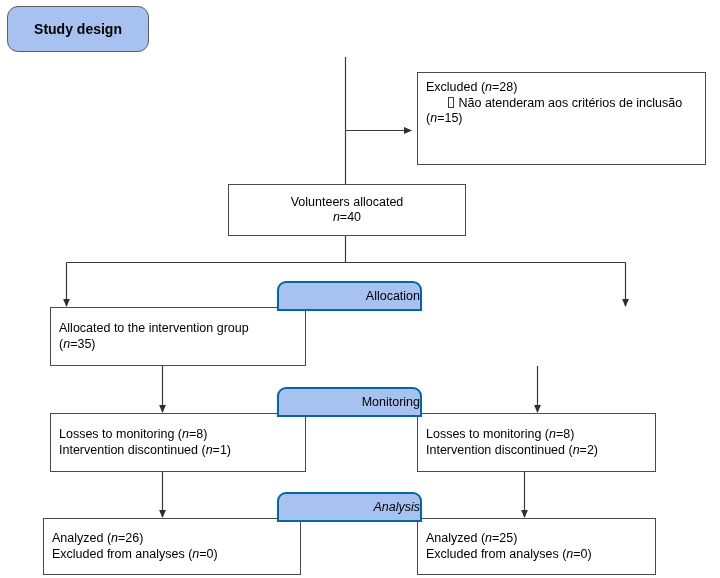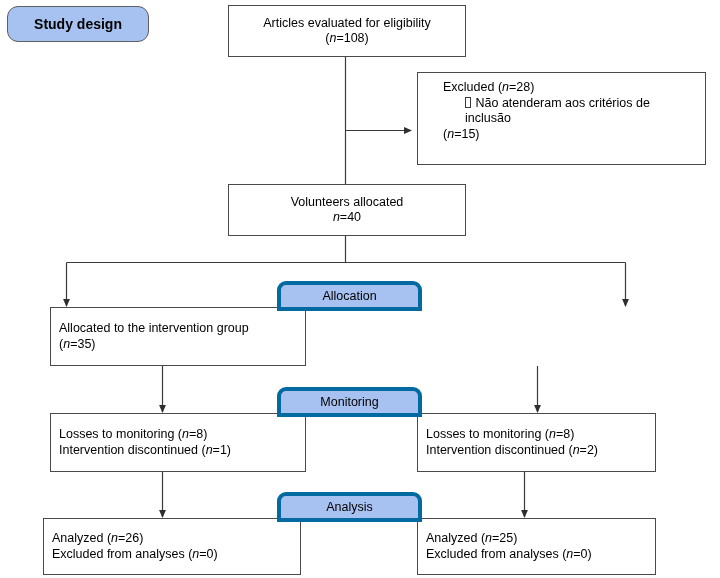--- a/index.html
+++ b/index.html
@@ -51,32 +51,32 @@
   .left {
     display: flex;
     flex-direction: column;
     justify-content: center;
     text-align: left;
     padding: 0 8px;
   }
   .topleft {
     display: block;
     text-align: left;
-    padding: 7px 8px 0 25px;
+    padding: 7px 8px 0 8px;
   }
 
   .banner {
     position: absolute;
     box-sizing: border-box;
     background: #a7c2f0;
-    border: 4px solid #0369a1;
+    border: 2px solid #0369a1;
     border-radius: 9px 9px 0 0;
     display: flex;
     align-items: center;
-    justify-content: center;
+    justify-content: flex-end;
     font-size: 12.5px;
     color: #000000;
     z-index: 3;
   }
 
   .legend {
     position: absolute;
     box-sizing: border-box;
     background: #a7c2f0;
     border: 1px solid #5f5f5f;
@@ -124,28 +124,24 @@
     <line x1="66.5" y1="262.5" x2="66.5" y2="306" stroke="#3a3a3a" stroke-width="1.2" marker-end="url(#arrow)"></line>
     <line x1="625.5" y1="262.5" x2="625.5" y2="306" stroke="#3a3a3a" stroke-width="1.2" marker-end="url(#arrow)"></line>
 
     <line x1="162.5" y1="366" x2="162.5" y2="412" stroke="#3a3a3a" stroke-width="1.2" marker-end="url(#arrow)"></line>
     <line x1="537.5" y1="366" x2="537.5" y2="412" stroke="#3a3a3a" stroke-width="1.2" marker-end="url(#arrow)"></line>
 
     <line x1="162.5" y1="471" x2="162.5" y2="517" stroke="#3a3a3a" stroke-width="1.2" marker-end="url(#arrow)"></line>
     <line x1="524.5" y1="471" x2="524.5" y2="517" stroke="#3a3a3a" stroke-width="1.2" marker-end="url(#arrow)"></line>
   </svg>
 
-  <div class="legend" style="left:7px; top:6px; width:142px; height:36px;">
+  <div class="legend" style="left:7px; top:6px; width:142px; height:46px;">
     <span>Study design</span>
   </div>
 
-  <div class="node center" style="left:228px; top:5px; width:238px; height:52px;">
-    <span class="txt">Articles evaluated for eligibility</span>
-    <span class="txt"><span>(</span><span class="it">n</span><span>=108)</span></span>
-  </div>
 
   <div class="node topleft" style="left:417px; top:72px; width:289px; height:93px;">
     <div class="txt"><span>Excluded (</span><span class="it">n</span><span>=28)</span></div>
     <div class="txt bullet-line"><span class="tofu"></span><span> Não atenderam aos critérios de inclusão</span></div>
     <div class="txt hang"><span>(</span><span class="it">n</span><span>=15)</span></div>
   </div>
 
   <div class="node center" style="left:228px; top:184px; width:238px; height:52px;">
     <span class="txt">Volunteers allocated</span>
     <span class="txt"><span class="it">n</span><span>=40</span></span>
@@ -168,21 +164,21 @@
   <div class="node left" style="left:50px; top:413px; width:256px; height:59px;">
     <span class="txt"><span>Losses to monitoring (</span><span class="it">n</span><span>=8)</span></span>
     <span class="txt"><span>Intervention discontinued (</span><span class="it">n</span><span>=1)</span></span>
   </div>
 
   <div class="node left" style="left:417px; top:413px; width:239px; height:59px;">
     <span class="txt"><span>Losses to monitoring (</span><span class="it">n</span><span>=8)</span></span>
     <span class="txt"><span>Intervention discontinued (</span><span class="it">n</span><span>=2)</span></span>
   </div>
 
-  <div class="banner" style="left:277px; top:492px; width:145px; height:30px;">
+  <div class="banner" style="left:277px; top:492px; width:145px; height:30px;font-style:italic;">
     <span>Analysis</span>
   </div>
 
   <div class="node left" style="left:43px; top:518px; width:258px; height:57px;">
     <span class="txt"><span>Analyzed (</span><span class="it">n</span><span>=26)</span></span>
     <span class="txt"><span>Excluded from analyses (</span><span class="it">n</span><span>=0)</span></span>
   </div>
 
   <div class="node left" style="left:417px; top:518px; width:239px; height:57px;">
     <span class="txt"><span>Analyzed (</span><span class="it">n</span><span>=25)</span></span>

